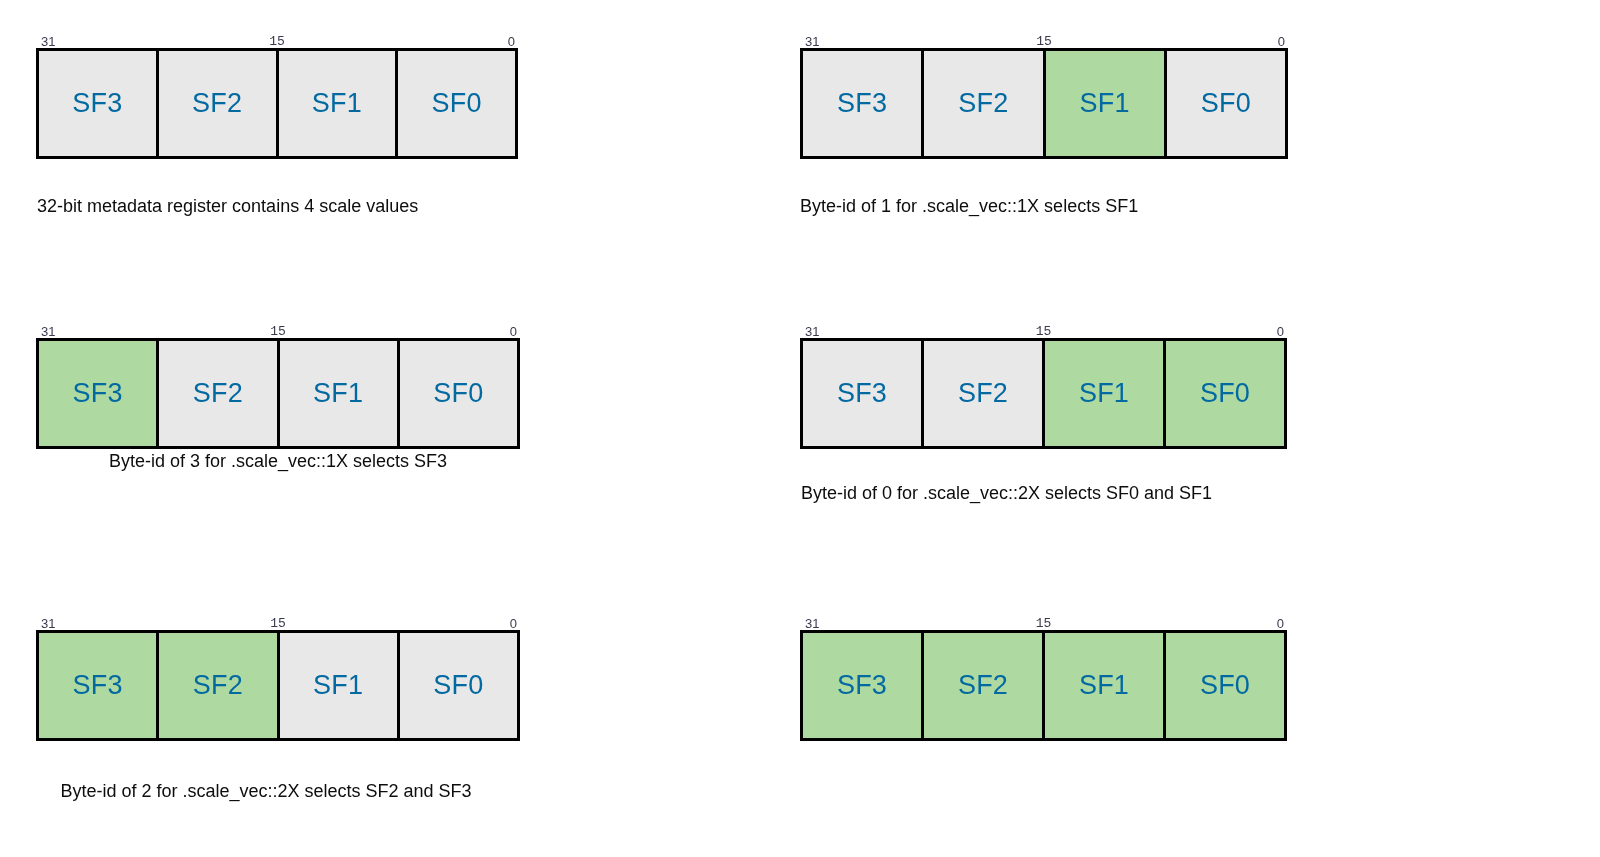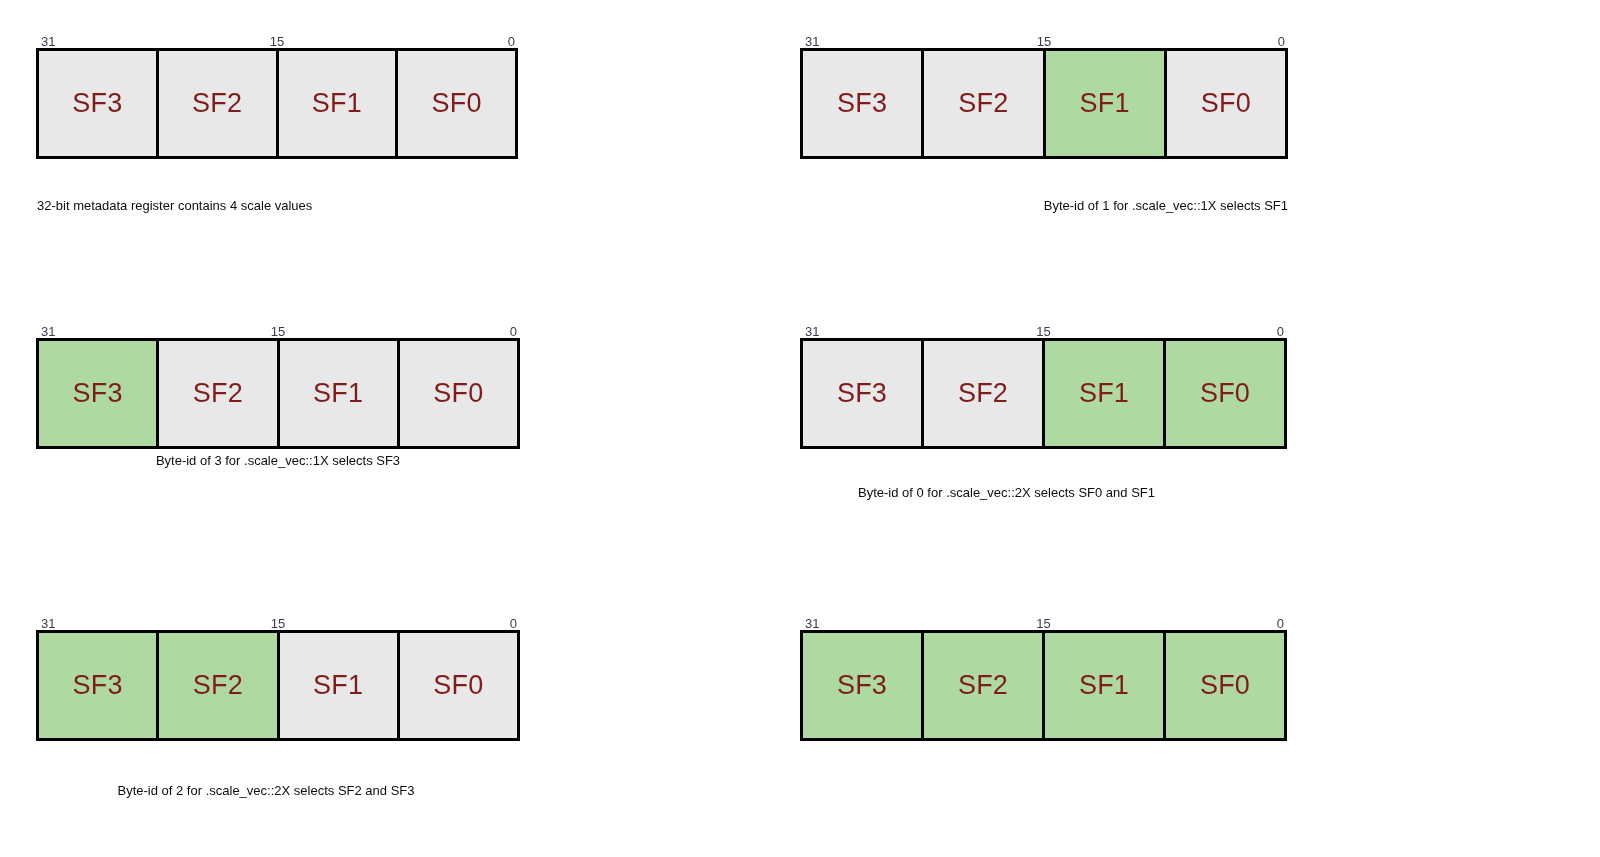--- a/index.html
+++ b/index.html
@@ -57,66 +57,66 @@
     font-family: "Liberation Sans", sans-serif;
     letter-spacing: 0px;
   }
   .bit-ruler .bit {
     position: absolute;
     bottom: 0;
     line-height: 13px;
     white-space: nowrap;
   }
   .bit-ruler .bit-msb { left: 5px; }
-  .bit-ruler .bit-mid { left: 50%; transform: translateX(-50%); }
+  .bit-ruler .bit-mid { left: 50%; transform: translateX(-50%); font-family: Liberation Mono, monospace; }
   .bit-ruler .bit-lsb { right: 3px; }
 
   
   .register {
     display: flex;
     border: 3px solid #000000;
     box-sizing: border-box;
     background: #ffffff;
   }
   .field {
     flex: 1 1 0;
     height: 105px;
     display: flex;
     align-items: center;
     justify-content: center;
     box-sizing: border-box;
     border-right: 3px solid #000000;
     font-size: 27px;
-    color: #7f1d1d;
+    color: #0369a1;
     font-family: "Liberation Sans", sans-serif;
     letter-spacing: 0.2px;
   }
   .field:last-child { border-right: none; }
   .field.fill-grey  { background: #e8e8e8; }
   .field.fill-green { background: #aedaa2; }
 
   
   .caption {
-    font-size: 13px;
+    font-size: 18px;
     color: #0d0d0d;
     font-family: "Liberation Sans", sans-serif;
     white-space: nowrap;
     line-height: 24px;
   }
   .caption.align-left   { text-align: left; }
   .caption.align-center { text-align: center; }
 
   
   .fig-a .register { width: 482px; }
   .fig-a .bit-ruler { width: 482px; }
   .fig-a .caption { margin-top: 35px; margin-left: 1px; }
 
   .fig-b .register { width: 488px; }
   .fig-b .bit-ruler { width: 488px; }
-  .fig-b .caption { margin-top: 35px; width: 488px; text-align: right; }
+  .fig-b .caption { margin-top: 35px; width: 488px; text-align: left; }
 
   .fig-c .register { width: 484px; }
   .fig-c .bit-ruler { width: 484px; }
   .fig-c .caption { width: 484px; text-align: center; }
 
   .fig-d .register { width: 487px; }
   .fig-d .bit-ruler { width: 487px; }
   .fig-d .caption { margin-top: 32px; width: 487px; text-align: center; margin-left: -37px; }
 
   .fig-e .register { width: 484px; }

